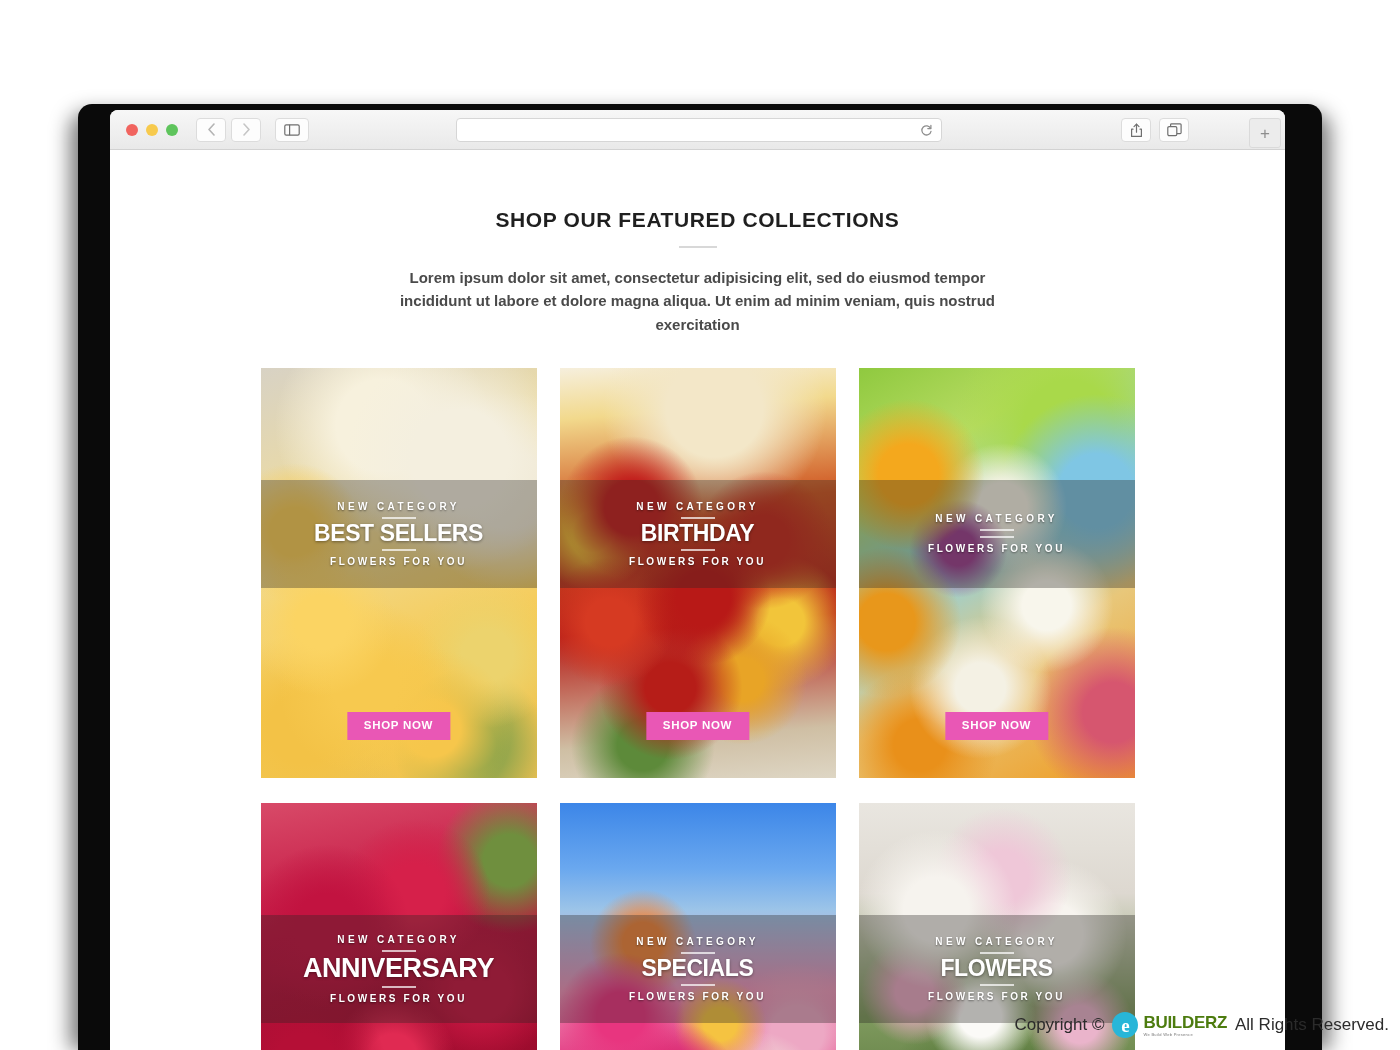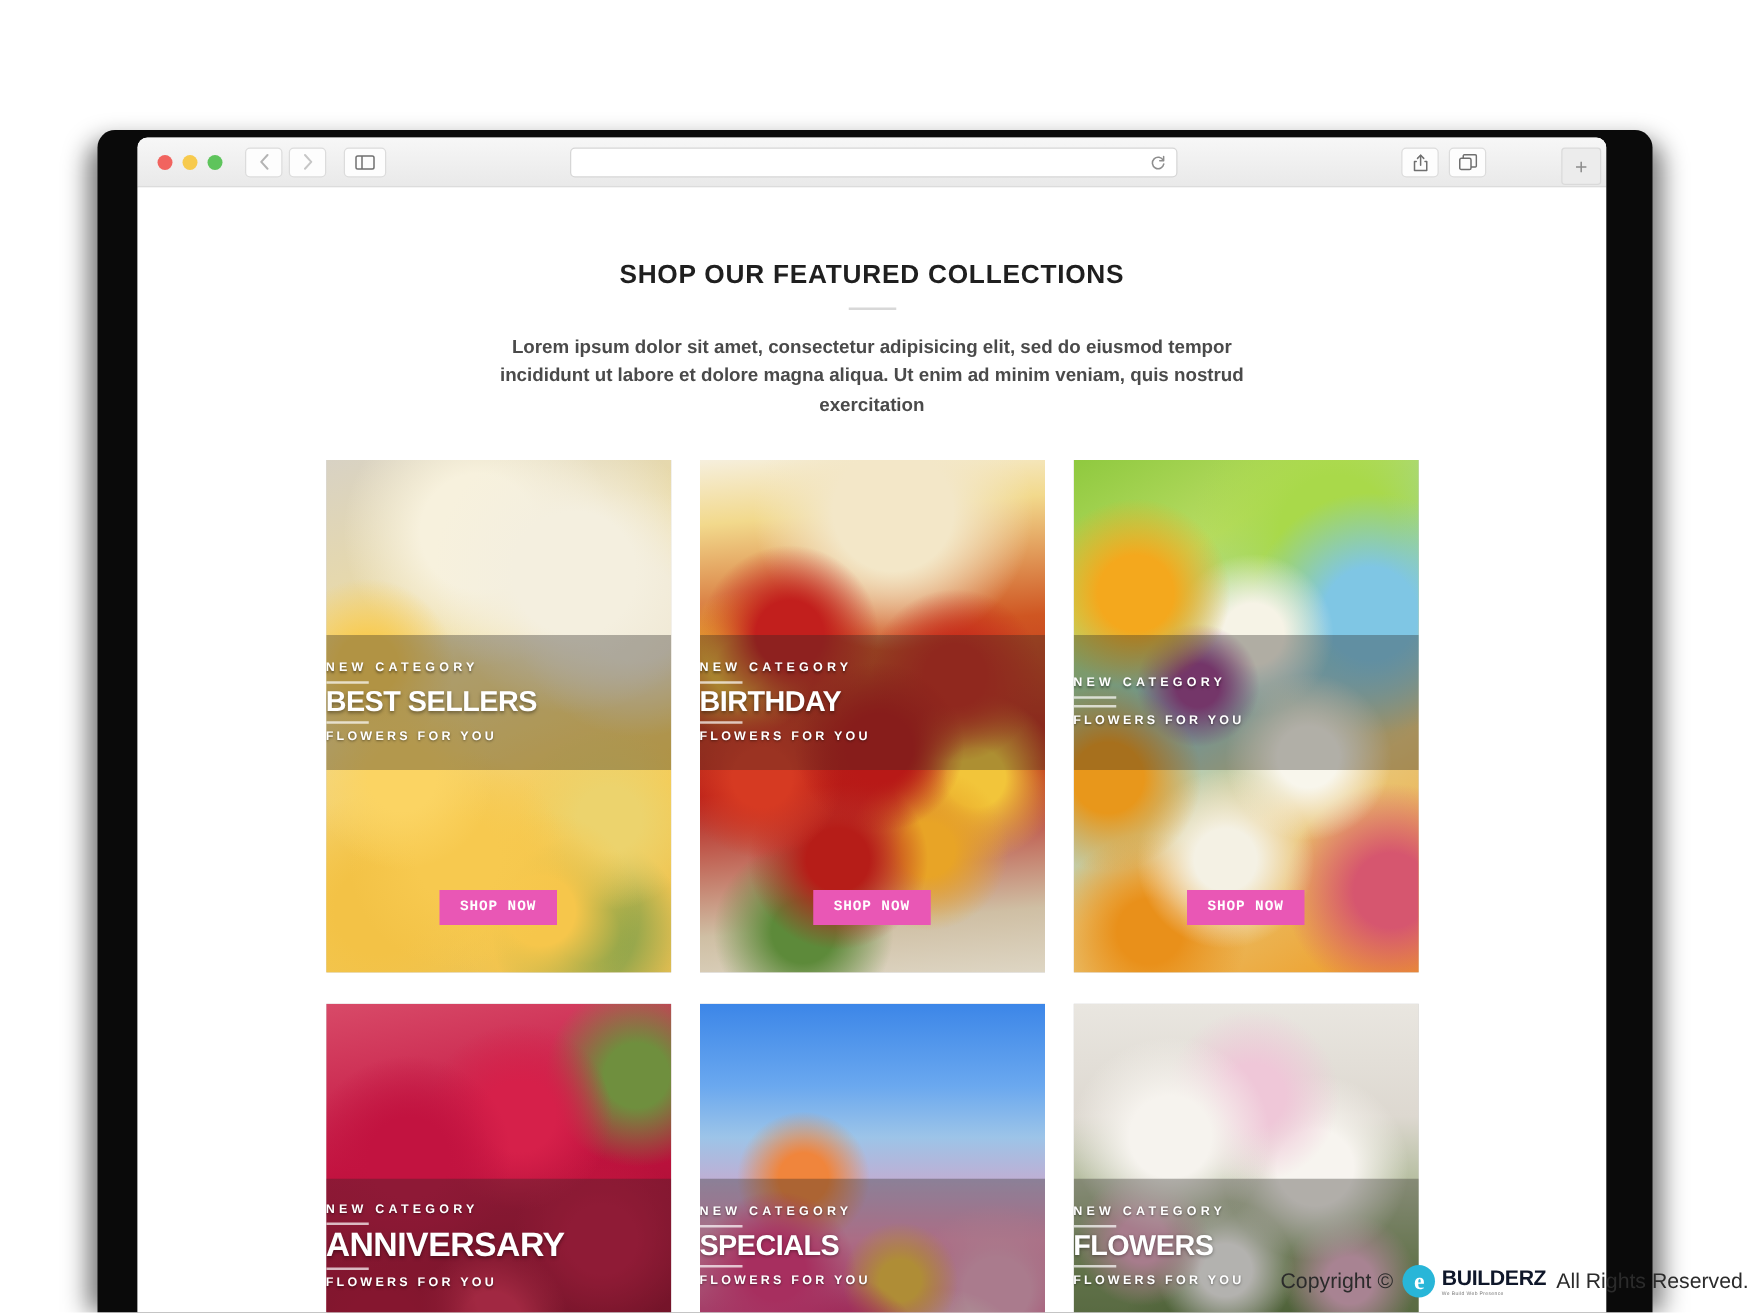--- a/index.html
+++ b/index.html
@@ -261,26 +261,26 @@
       radial-gradient(circle at 64% 72%, #4e7034 0 7%, transparent 20%),
       radial-gradient(circle at 50% 92%, #7a5a3c 0 10%, transparent 26%),
       linear-gradient(180deg, #e9e6e0 0%, #ddd8d0 22%, #7f9a5e 52%, #5d7a40 74%, #8f7352 100%);
   }
 
   
   .band {
     position: absolute;
     left: 0;
     right: 0;
-    top: 140px;
+    top: 112px;
     height: 108px;
     background: rgba(40, 38, 34, 0.34);
     display: flex;
     flex-direction: column;
-    align-items: flex-start;
+    align-items: center;
     justify-content: center;
     text-align: center;
   }
 
   .eyebrow {
     font-size: 10px;
     font-weight: bold;
     letter-spacing: 3.4px;
     color: #ffffff;
     text-shadow: 0 1px 2px rgba(0,0,0,0.45);
@@ -320,48 +320,48 @@
     transform: translateX(-50%);
     bottom: 38px;
     background: #e957b5;
     color: #ffffff;
     font-size: 11.5px;
     font-weight: bold;
     letter-spacing: 0.7px;
     padding: 8px 17px;
     border: none;
     line-height: 1;
-    font-family: Liberation Mono, monospace;
+    font-family: Liberation Sans, sans-serif;
   }
 
   
   .watermark {
     position: absolute;
-    right: 1px;
+    right: 11px;
     bottom: 12px;
     display: flex;
     align-items: center;
     gap: 8px;
     font-size: 17px;
     color: #2b2b2b;
     white-space: nowrap;
     z-index: 40;
   }
   .wm-logo { display: flex; align-items: center; gap: 5px; }
   .wm-mark {
     width: 26px; height: 26px;
     border-radius: 50%;
     background: #28b6d8;
     color: #ffffff;
     display: flex; align-items: center; justify-content: center;
     font-size: 19px; font-weight: bold; line-height: 1;
     font-family: "Liberation Serif", serif;
   }
   .wm-brand { display: flex; flex-direction: column; line-height: 1; }
-  .wm-name { font-size: 17px; font-weight: bold; color: #0f172a; letter-spacing: -0.3px; }
+  .wm-name { font-size: 17px; font-weight: bold; color: #4d7c0f; letter-spacing: -0.3px; }
   .wm-tag { font-size: 4px; color: #777; letter-spacing: 0.3px; margin-top: 2px; }
 </style>
 </head>
 <body>
 
 <div id="stage">
 
   <div class="device-frame-soft"></div>
   <div class="device-frame"></div>
 

